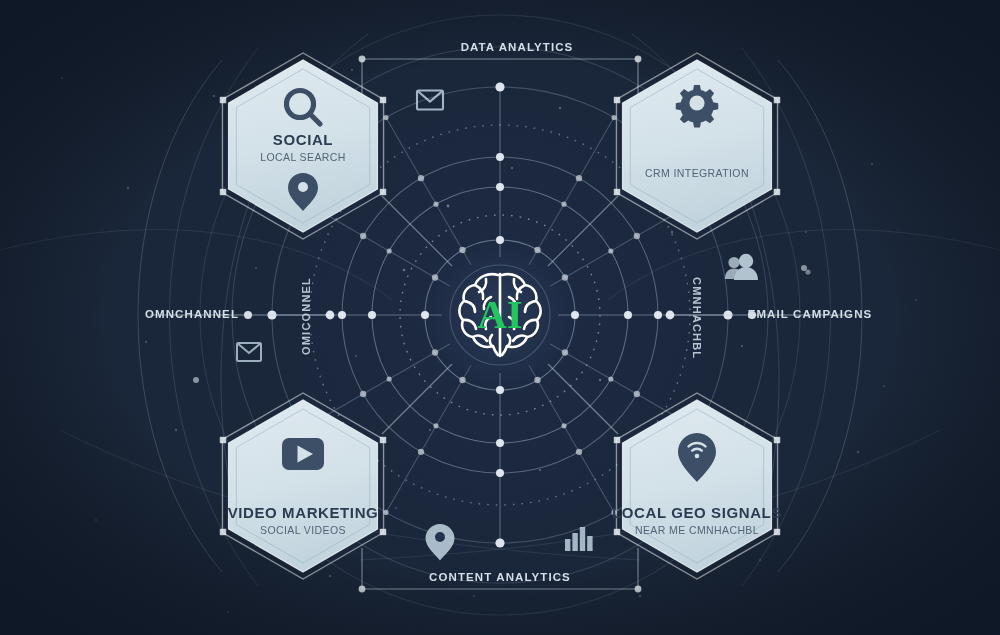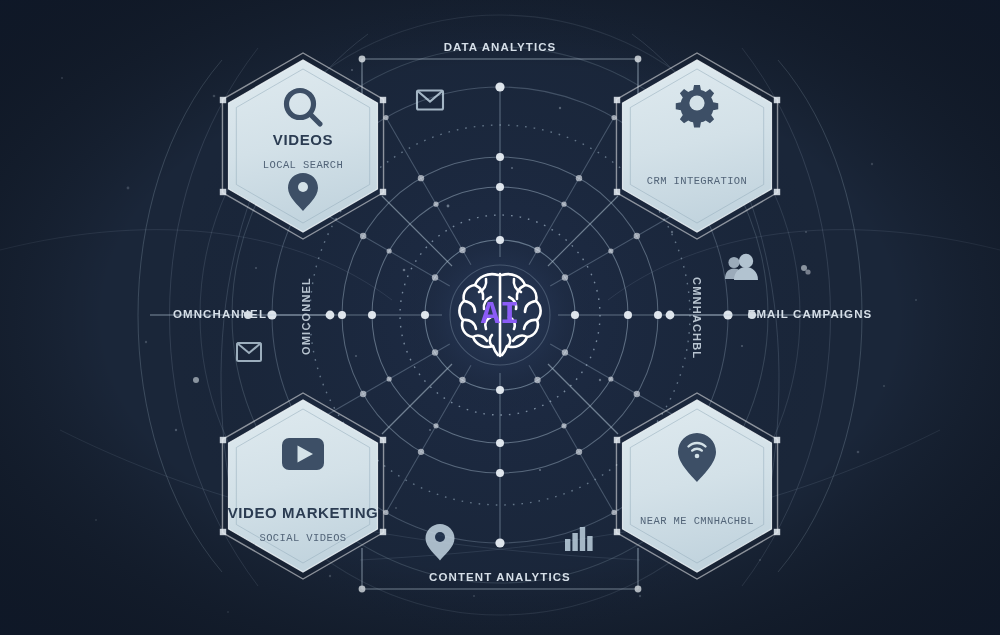--- a/index.html
+++ b/index.html
@@ -33,26 +33,26 @@
   }
   .hex-title {
     font-family: "Liberation Sans", sans-serif;
     font-weight: bold;
     font-size: 15px;
     letter-spacing: 0.6px;
     color: #2b3c52;
     white-space: nowrap;
   }
   .hex-sub {
-    font-family: Liberation Mono, monospace;
+    font-family: Liberation Sans, sans-serif;
     font-weight: normal;
     font-size: 10.5px;
     letter-spacing: 0.4px;
     color: #526478;
-    margin-top: 11px;
+    margin-top: 3px;
     white-space: nowrap;
   }
   .edge-label {
     position: absolute;
     font-family: "Liberation Sans", sans-serif;
     font-weight: bold;
     font-size: 11.5px;
     letter-spacing: 1.1px;
     color: #d6dfe8;
     white-space: nowrap;
@@ -66,25 +66,25 @@
     letter-spacing: 1.2px;
     color: #c7d3de;
     white-space: nowrap;
     pointer-events: none;
     opacity: 0.92;
   }
   .vert-label.left  { transform: rotate(-90deg); transform-origin: 0 0; }
   .vert-label.right { transform: rotate(90deg);  transform-origin: 0 0; }
   .ai-text {
     position: absolute;
-    font-family: Liberation Mono, monospace;
+    font-family: Liberation Serif, serif;
     font-weight: bold;
-    font-size: 32px;
+    font-size: 41px;
     letter-spacing: 0px;
-    color: #8b5cf6;
+    color: #22c55e;
     pointer-events: none;
   }
 </style>
 </head>
 <body>
 
 <div id="stage">
 
   <svg class="layer" id="bg-layer" viewBox="0 0 1000 635">
     <defs>
@@ -393,35 +393,36 @@
     <g transform="translate(580,539)" fill="#bdd0de" opacity=".85">
       <rect x="-15" y="0" width="5.4" height="12"></rect>
       <rect x="-7.6" y="-6" width="5.4" height="18"></rect>
       <rect x="-0.2" y="-12" width="5.4" height="24"></rect>
       <rect x="7.2" y="-3" width="5.4" height="15"></rect>
     </g>
   </svg>
 
   <div id="text-layer">
       <div class="hex-label-wrap" style="left: 203px; top: 131px;">
-        <div class="hex-title">VIDEOS</div>
+        <div class="hex-title">SOCIAL</div>
         <div class="hex-sub">LOCAL SEARCH</div>
       </div>
       <div class="hex-label-wrap" style="left: 597px; top: 164px;">
         <div class="hex-sub">CRM INTEGRATION</div>
       </div>
       <div class="hex-label-wrap" style="left: 203px; top: 504px; text-align: center;">
         <div class="hex-title">VIDEO MARKETING</div>
         <div class="hex-sub">SOCIAL VIDEOS</div>
       </div>
       <div class="hex-label-wrap" style="left: 597px; top: 504px;">
+        <div class="hex-title">LOCAL GEO SIGNALS</div>
         <div class="hex-sub">NEAR ME CMNHACHBL</div>
       </div>
-      <div class="edge-label" style="left: 500px; top: 47px; transform: translate(-50%, -50%);">DATA ANALYTICS</div>
+      <div class="edge-label" style="left: 517px; top: 47px; transform: translate(-50%, -50%);">DATA ANALYTICS</div>
       <div class="edge-label" style="left: 500px; top: 577px; transform: translate(-50%, -50%);">CONTENT ANALYTICS</div>
-      <div class="edge-label" style="left: 192px; top: 314px; transform: translate(-50%, -50%); margin-left: 28px;">OMNCHANNEL</div>
+      <div class="edge-label" style="left: 192px; top: 314px; transform: translate(-50%, -50%);">OMNCHANNEL</div>
       <div class="edge-label" style="left: 810px; top: 314px; transform: translate(-50%, -50%); text-align: center;">EMAIL CAMPAIGNS</div>
       <div class="vert-label left" style="left: 300px; top: 355px;">OMICONNEL</div>
       <div class="vert-label right" style="left: 703px; top: 277px;">CMNHACHBL</div>
       <div class="ai-text" style="left: 500px; top: 315px; transform: translate(-50%, -52%);">AI</div>
     </div>
 
 </div>
 
 </body></html>

